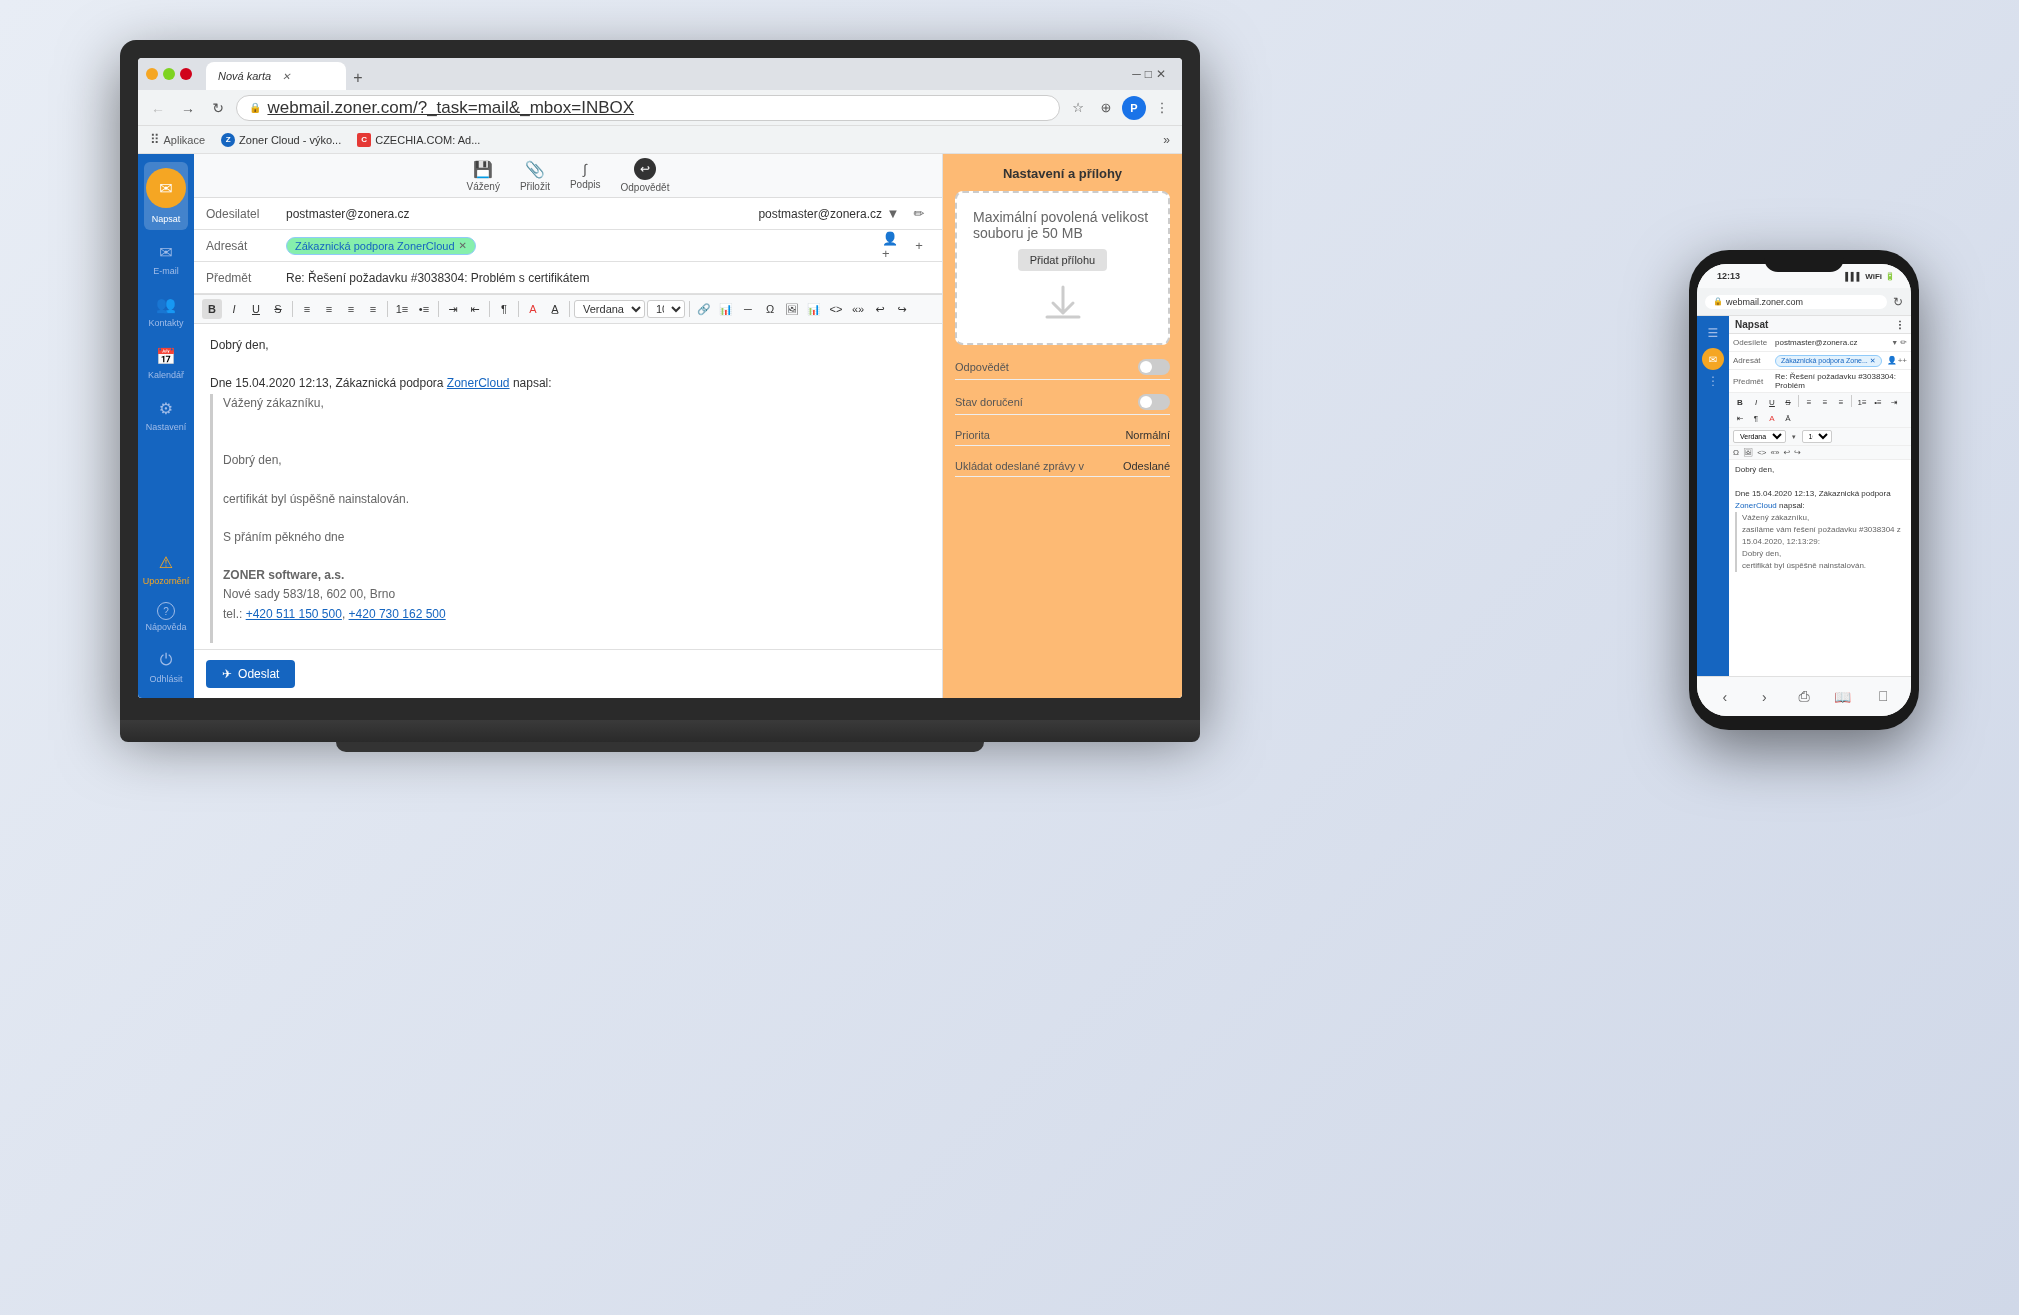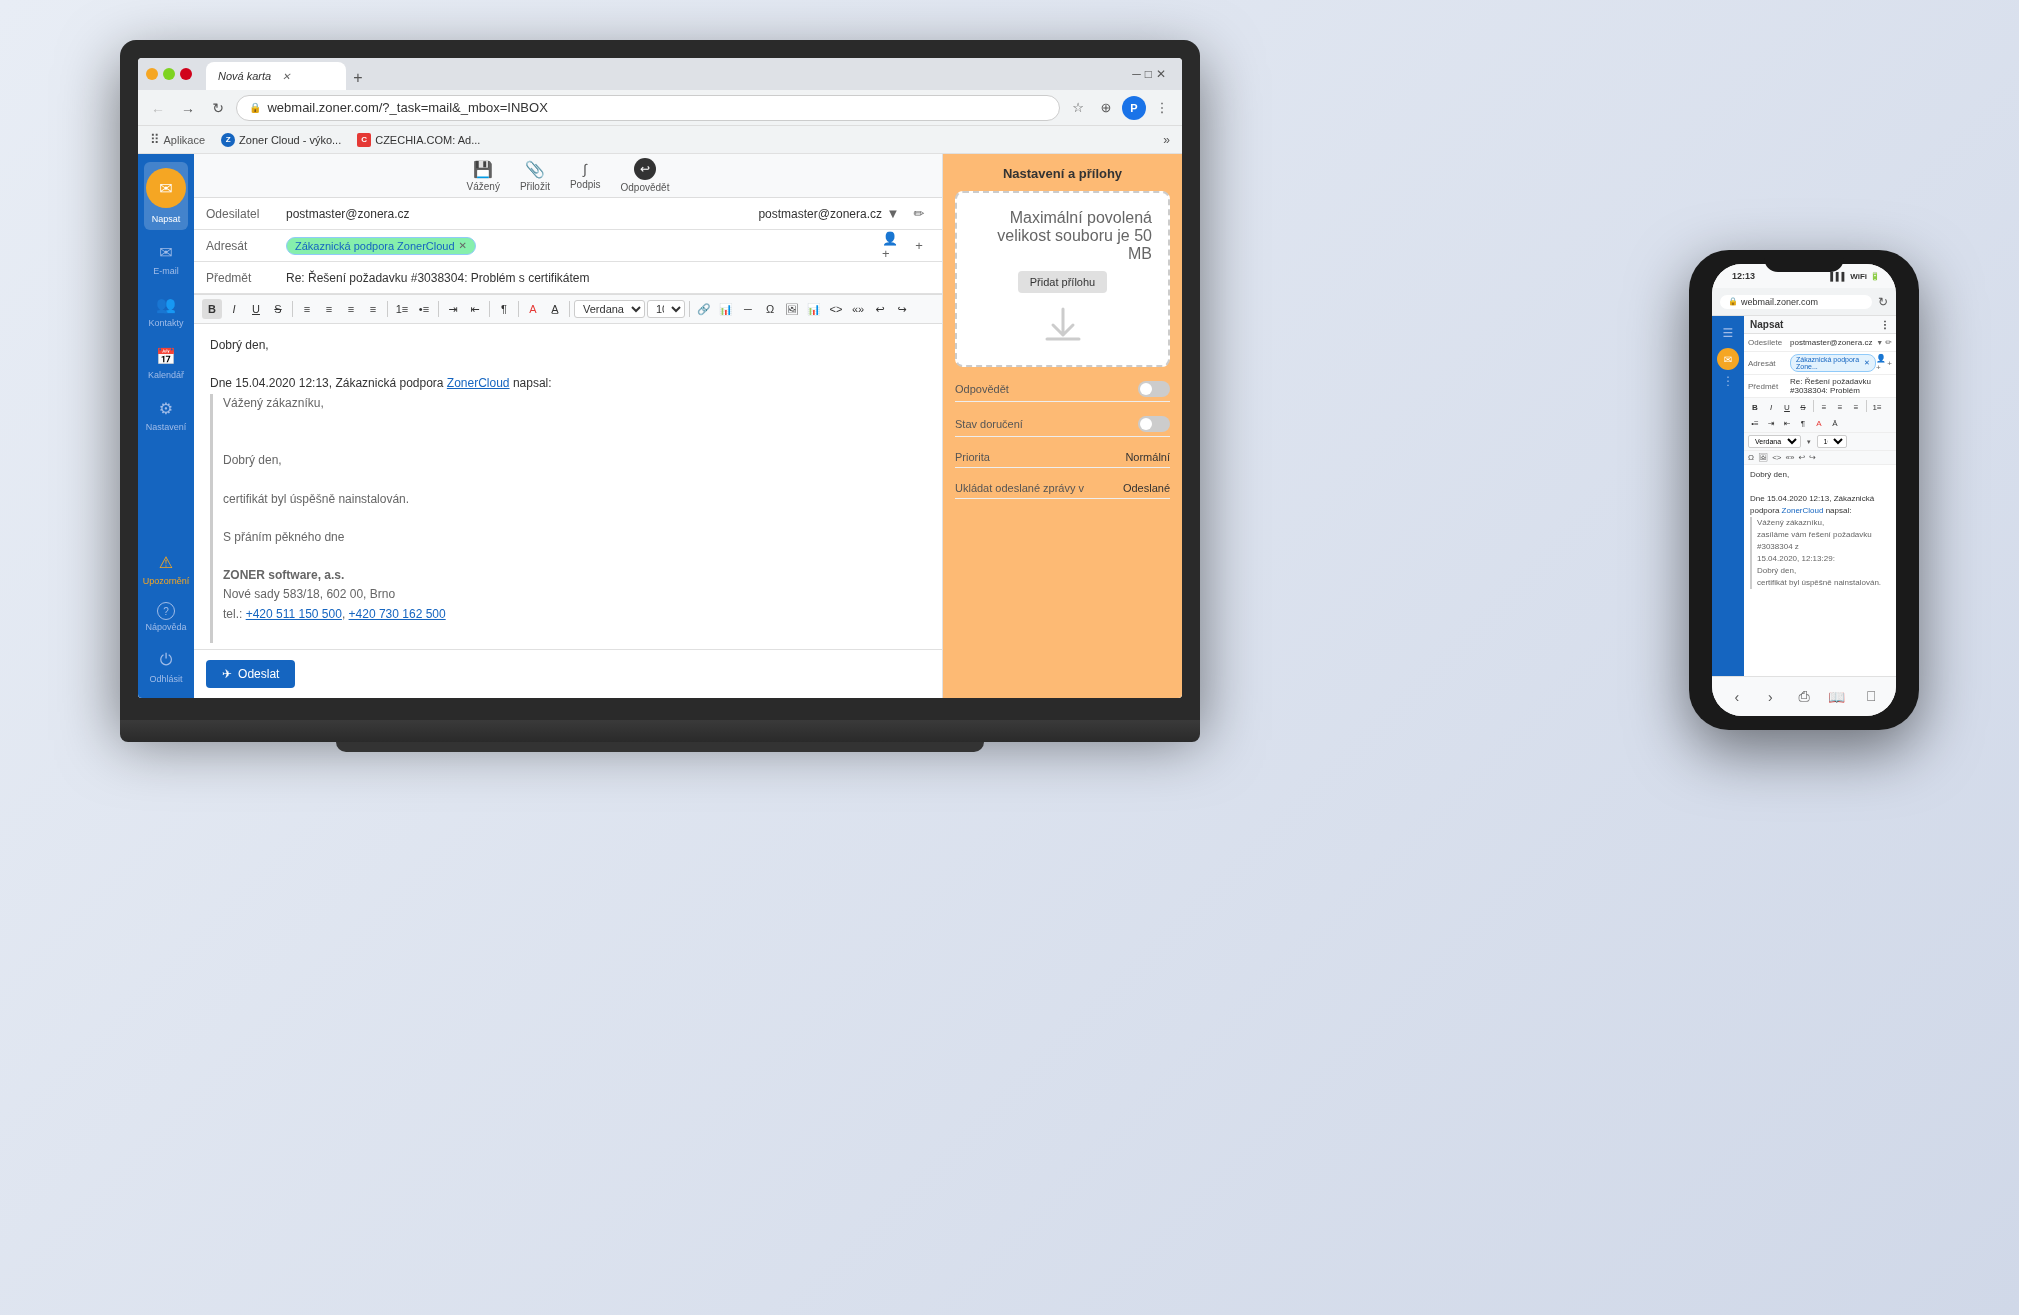--- a/index.html
+++ b/index.html
@@ -571,23 +571,23 @@
       border-radius: 8px;
       padding: 16px;
       display: flex;
       flex-direction: column;
       align-items: center;
       gap: 8px;
       background: #fff;
     }
 
     .max-size-note {
-      font-size: 16px;
+      font-size: 14px;
       color: #666;
-      text-align: right;
+      text-align: left;
     }
 
     .add-attachment-btn {
       background: #e0e0e0;
       border: none;
       border-radius: 4px;
       padding: 5px 12px;
       font-size: 11px;
       color: #333;
       cursor: pointer;
@@ -644,21 +644,21 @@
 
     
     .phone {
       position: absolute;
       right: 100px;
       top: 250px;
       width: 230px;
       height: 480px;
       background: #1a1a1a;
       border-radius: 40px;
-      padding: 14px 23px;
+      padding: 14px 8px;
       box-shadow: 0 20px 60px rgba(0,0,0,0.5);
     }
 
     .phone-notch {
       position: absolute;
       top: 0;
       left: 50%;
       transform: translateX(-50%);
       width: 80px;
       height: 22px;
@@ -917,21 +917,21 @@
             <span style="font-size:12px;cursor:pointer;color:#555;">✕</span>
           </div>
         </div>
 
         <div class="nav-bar">
           <div class="nav-arrow disabled">←</div>
           <div class="nav-arrow">→</div>
           <div class="nav-arrow">↻</div>
           <div class="address-bar">
             <span class="address-lock">🔒</span>
-            <span style="font-size:13px;color:#333;">webmail.zoner.com/?_task=mail&amp;_mbox=INBOX</span>
+            <span style="font-size:17px;color:#333;text-decoration:underline;">webmail.zoner.com/?_task=mail&amp;_mbox=INBOX</span>
           </div>
           <div class="nav-actions">
             <div class="nav-action-btn">☆</div>
             <div class="nav-action-btn">⊕</div>
             <div class="profile-btn">P</div>
             <div class="nav-action-btn">⋮</div>
           </div>
         </div>
 
         <div class="bookmarks-bar">

